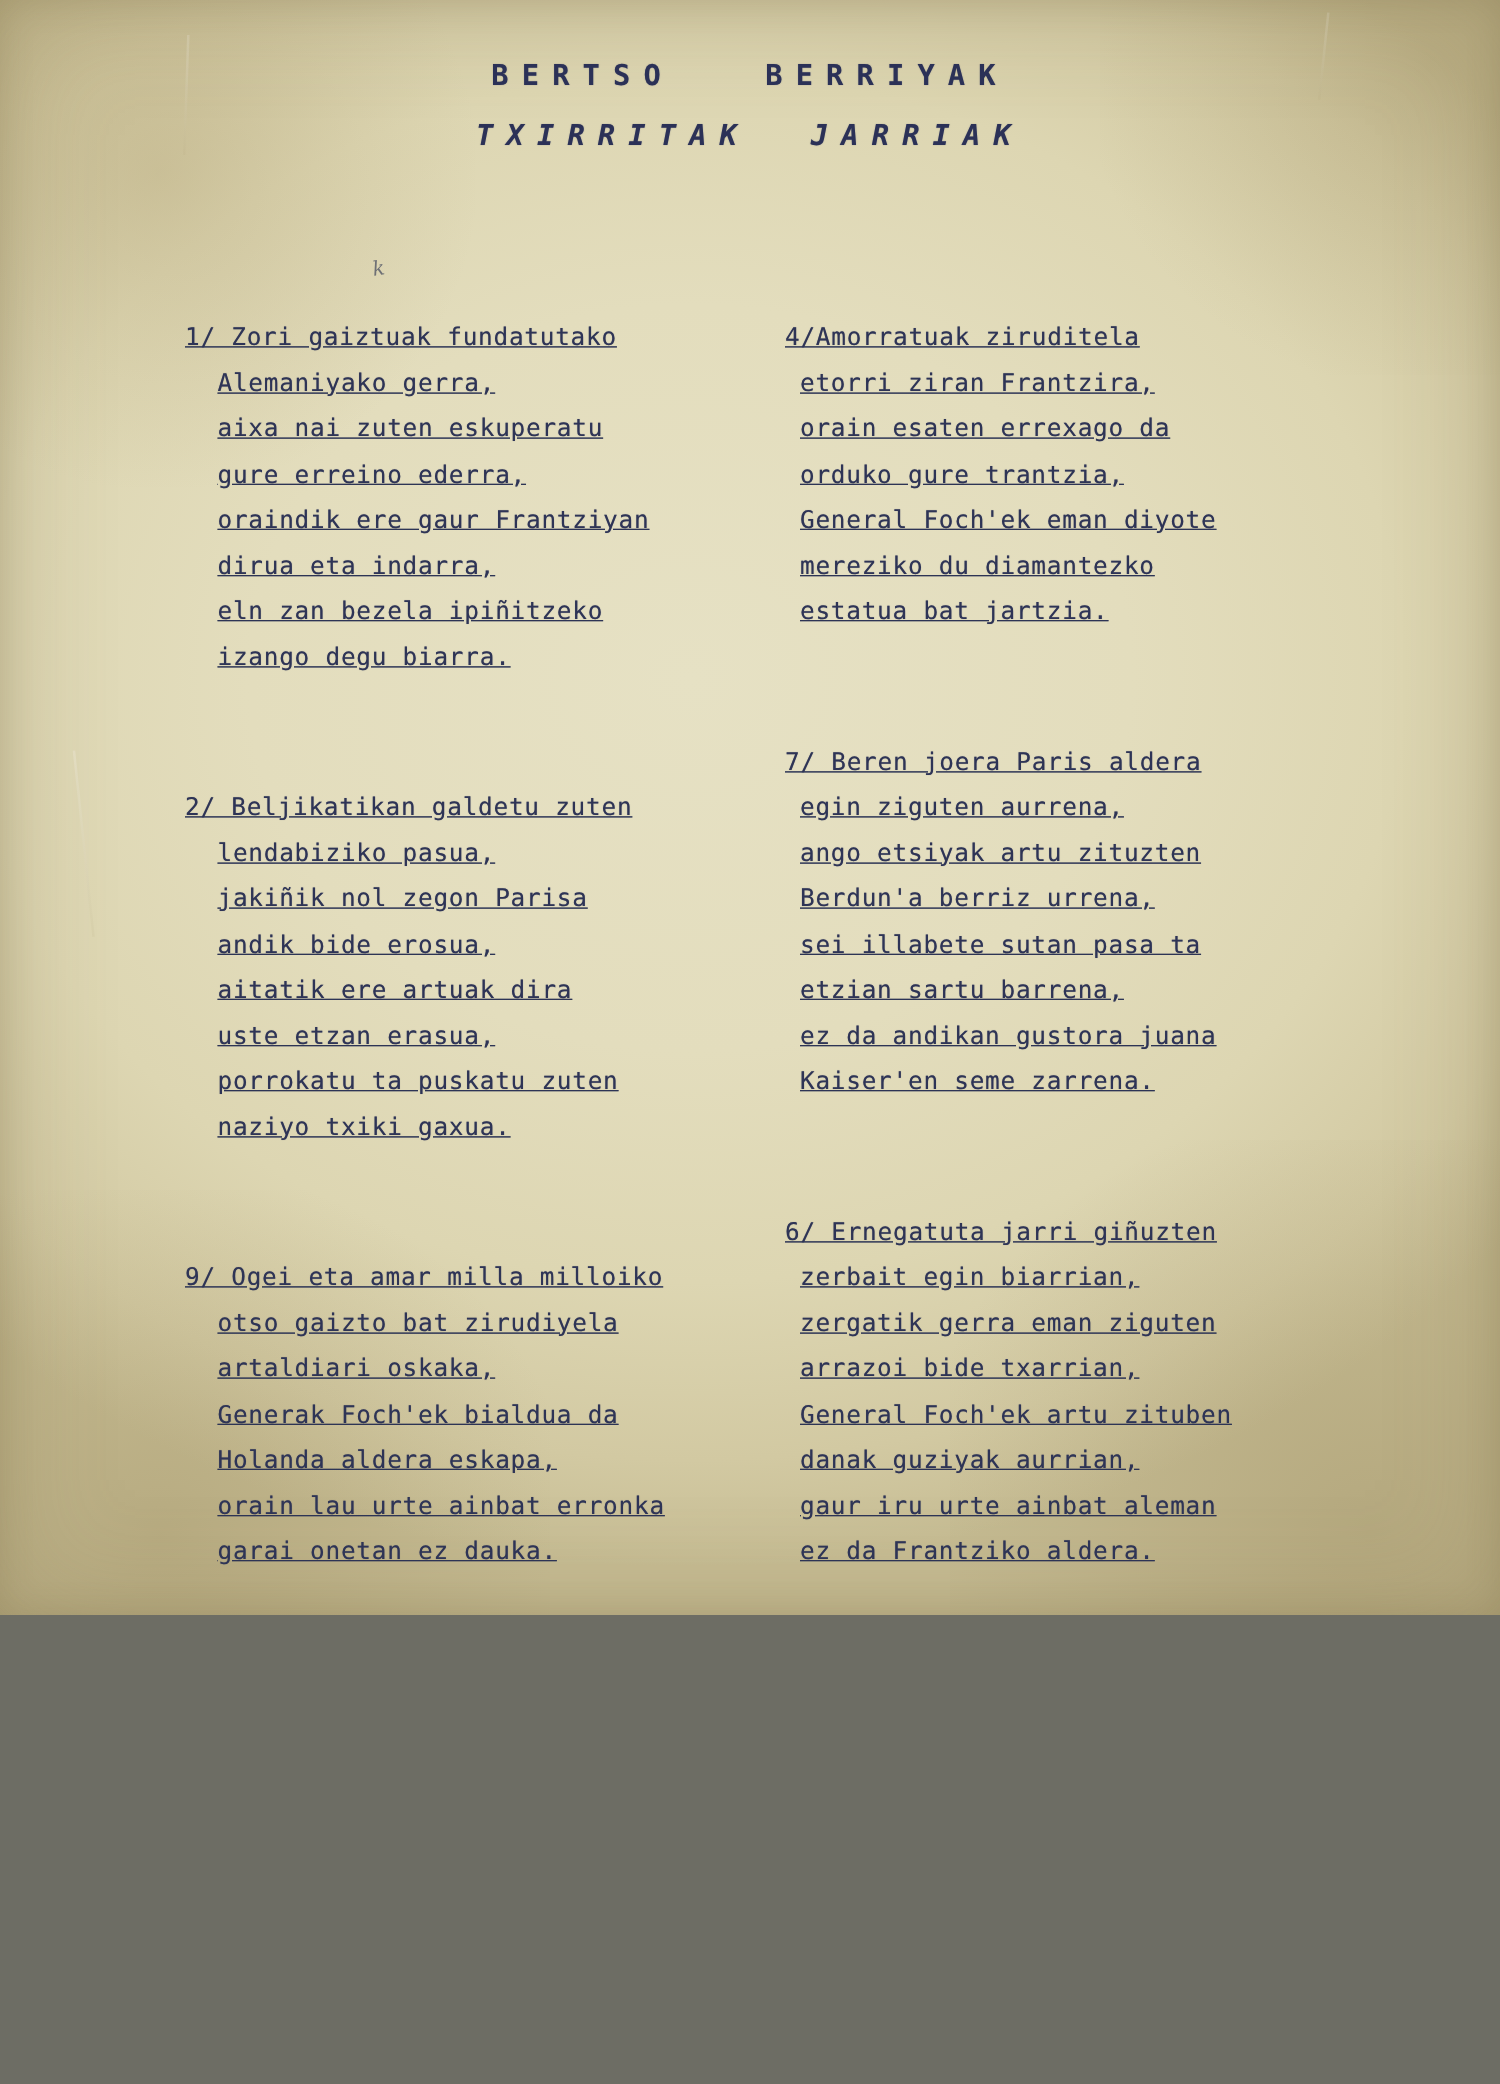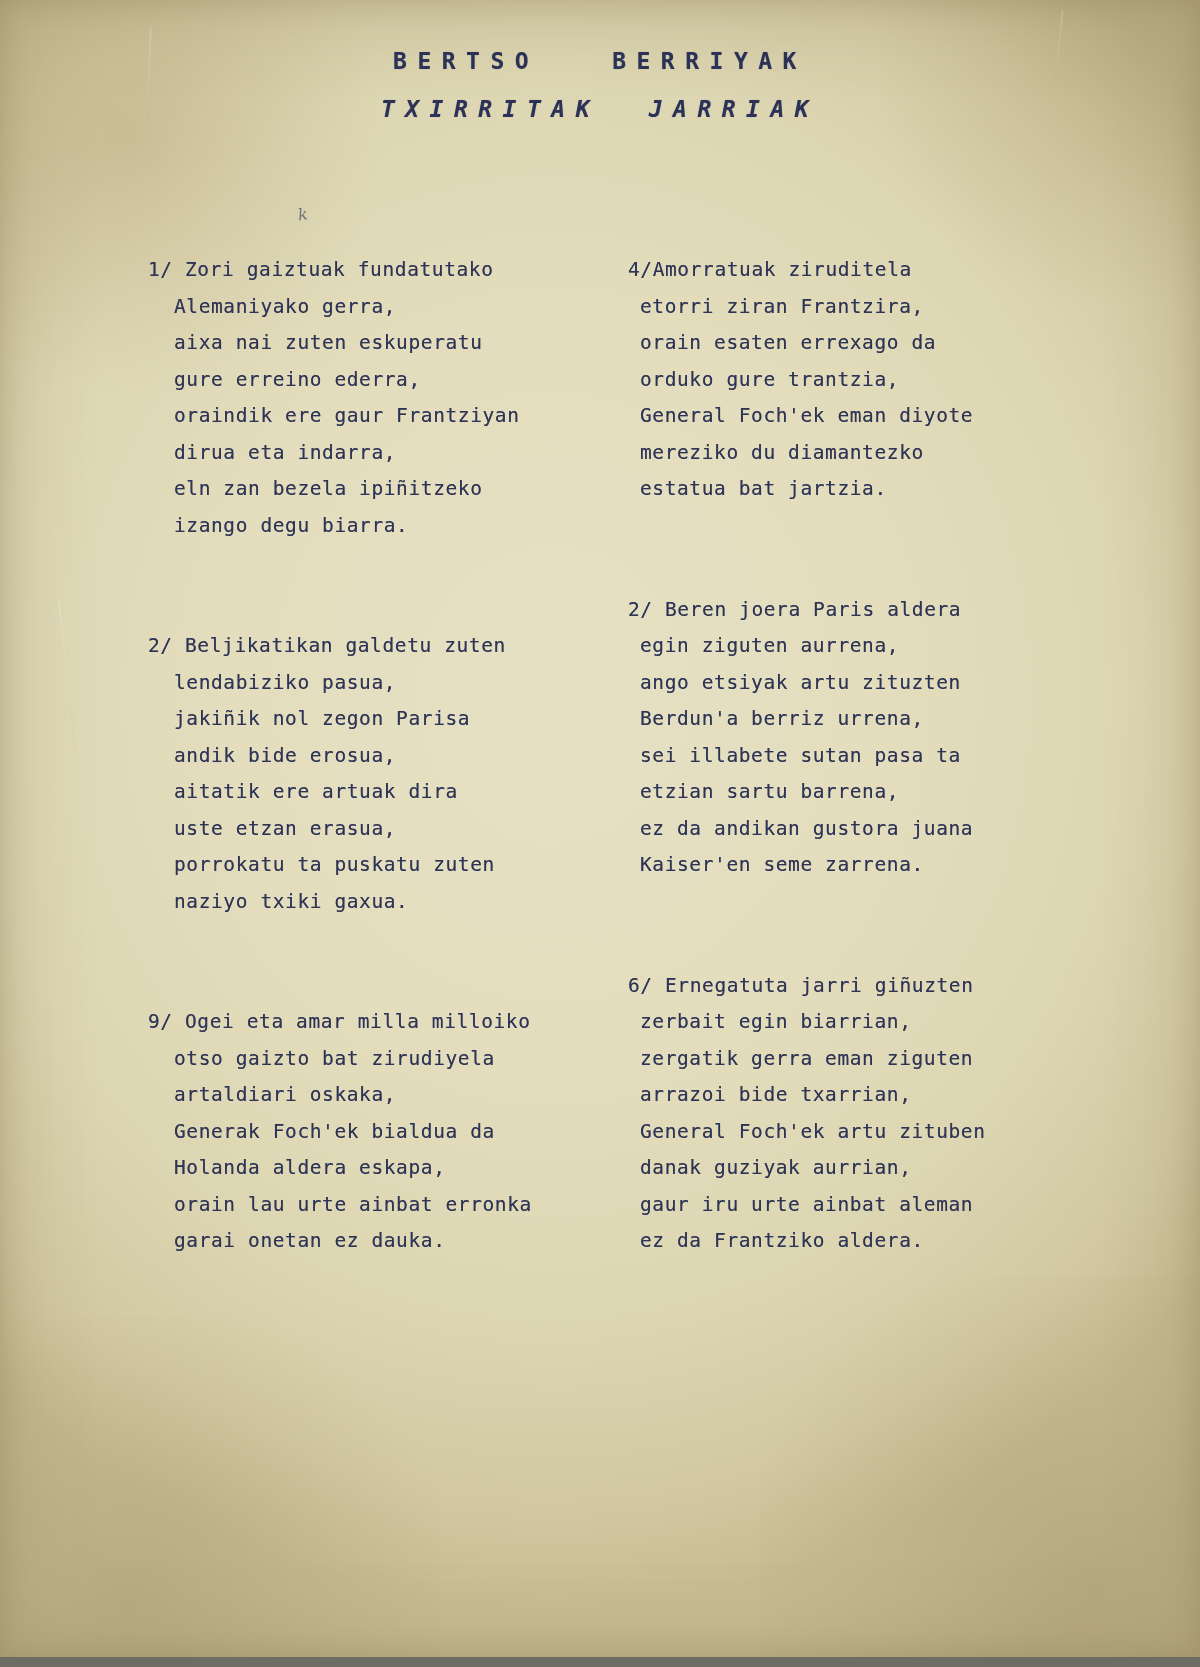--- a/index.html
+++ b/index.html
@@ -3,21 +3,21 @@
 <meta charset="utf-8">
 <style>
   html, body {
     margin: 0;
     padding: 0;
     background: #6d6d64;
   }
   .page {
     position: relative;
     width: 1200px;
-    height: 1657px;
+    height: 1292px;
     margin: 0 auto;
     overflow: hidden;
     background:
       radial-gradient(ellipse 70% 55% at 46% 42%, #e6e1c4 0%, #e3ddbd 42%, #ddd6b2 68%, #d2c9a2 88%, #c7bd94 100%);
     font-family: "DejaVu Sans Mono", "Liberation Mono", monospace;
     color: #2d3455;
   }
   
   .paper-stain-a {
     position: absolute;
@@ -96,20 +96,21 @@
   .columns {
     position: absolute;
     top: 252px;
     left: 0;
     width: 1200px;
     display: flex;
     flex-direction: row;
   }
   .col {
     width: 480px;
+    text-decoration: underline;
   }
   .col.left { margin-left: 148px; }
   .col.right { margin-left: 0px; }
 
   .stanza {
     margin-bottom: 84px;
   }
   .verse-line {
     font-size: 19.5px;
     line-height: 36.5px;
@@ -191,21 +192,21 @@
         <div class="verse-line first">4/Amorratuak ziruditela</div>
         <div class="verse-line indent">etorri ziran Frantzira,</div>
         <div class="verse-line indent">orain esaten errexago da</div>
         <div class="verse-line indent">orduko gure trantzia,</div>
         <div class="verse-line indent">General Foch'ek eman diyote</div>
         <div class="verse-line indent">mereziko du diamantezko</div>
         <div class="verse-line indent">estatua bat jartzia.</div>
       </div>
 
       <div class="stanza">
-        <div class="verse-line first">2/ Beren joera Paris aldera</div>
+        <div class="verse-line first">7/ Beren joera Paris aldera</div>
         <div class="verse-line indent">egin ziguten aurrena,</div>
         <div class="verse-line indent">ango etsiyak artu zituzten</div>
         <div class="verse-line indent">Berdun'a berriz urrena,</div>
         <div class="verse-line indent">sei illabete sutan pasa ta</div>
         <div class="verse-line indent">etzian sartu barrena,</div>
         <div class="verse-line indent">ez da andikan gustora juana</div>
         <div class="verse-line indent">Kaiser'en seme zarrena.</div>
       </div>
 
       <div class="stanza">

